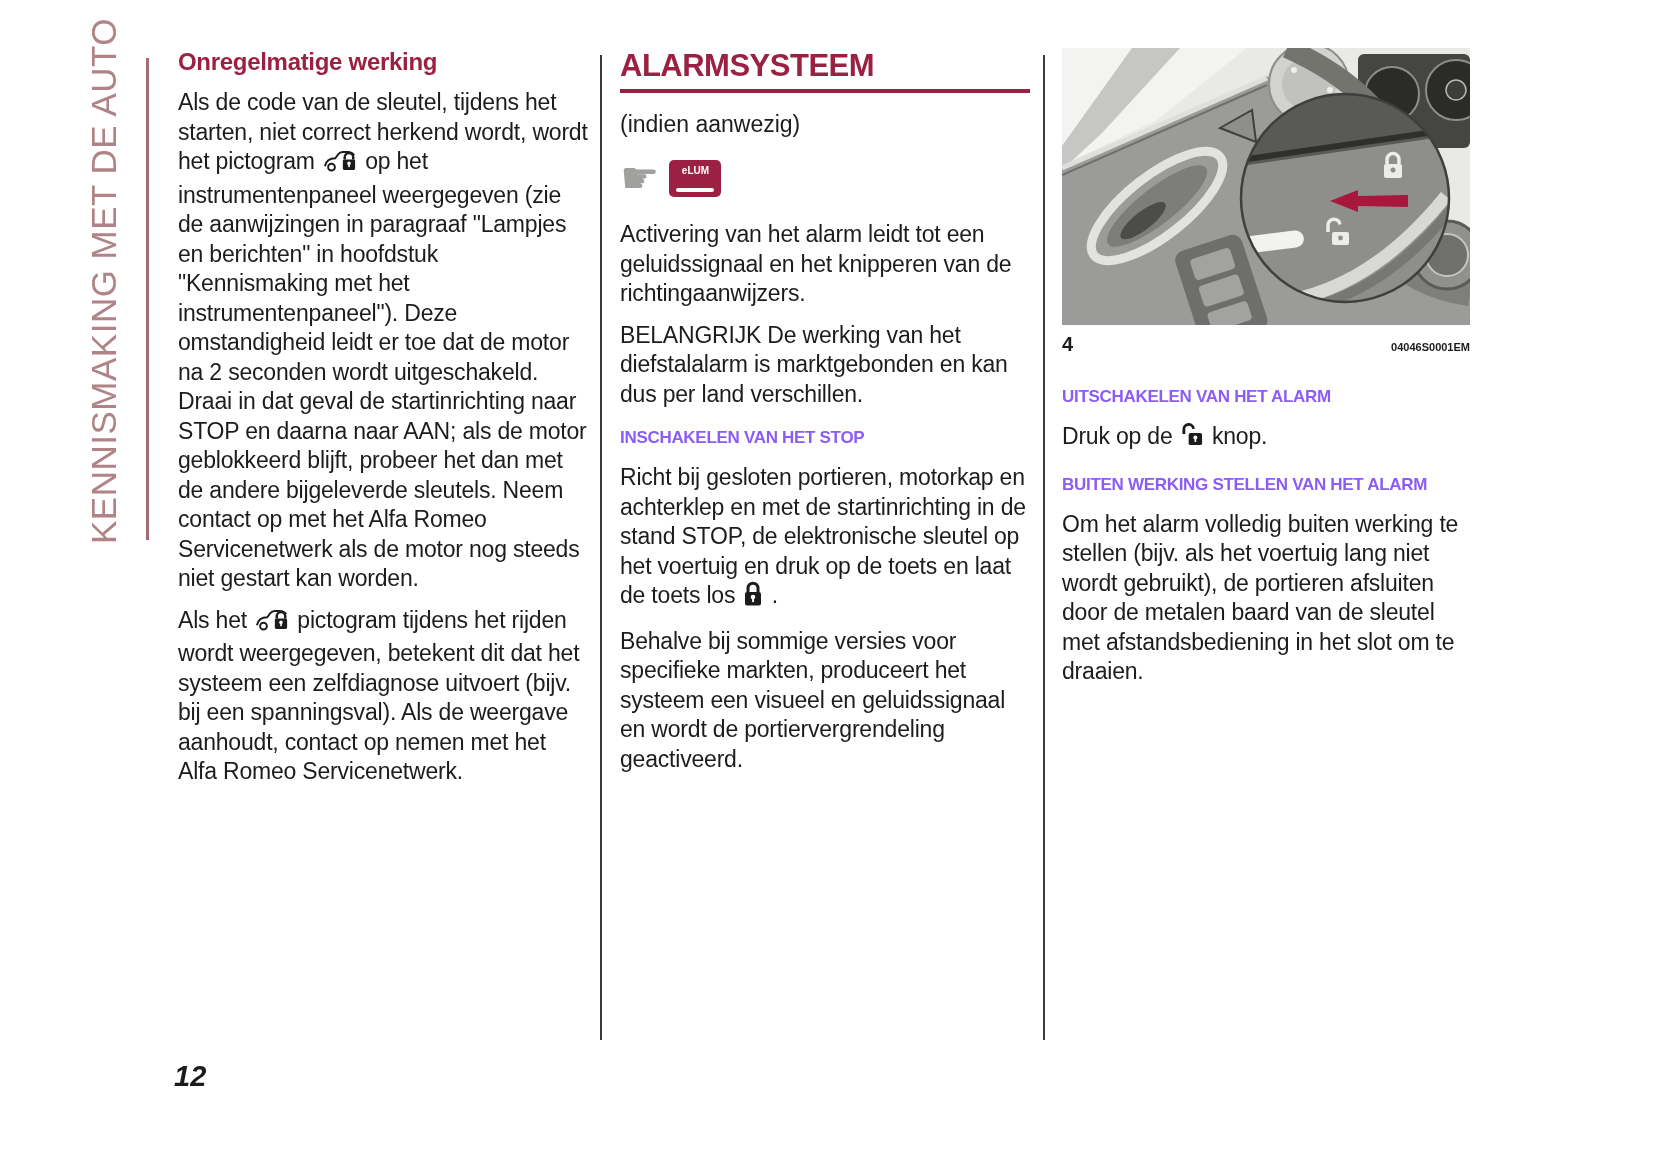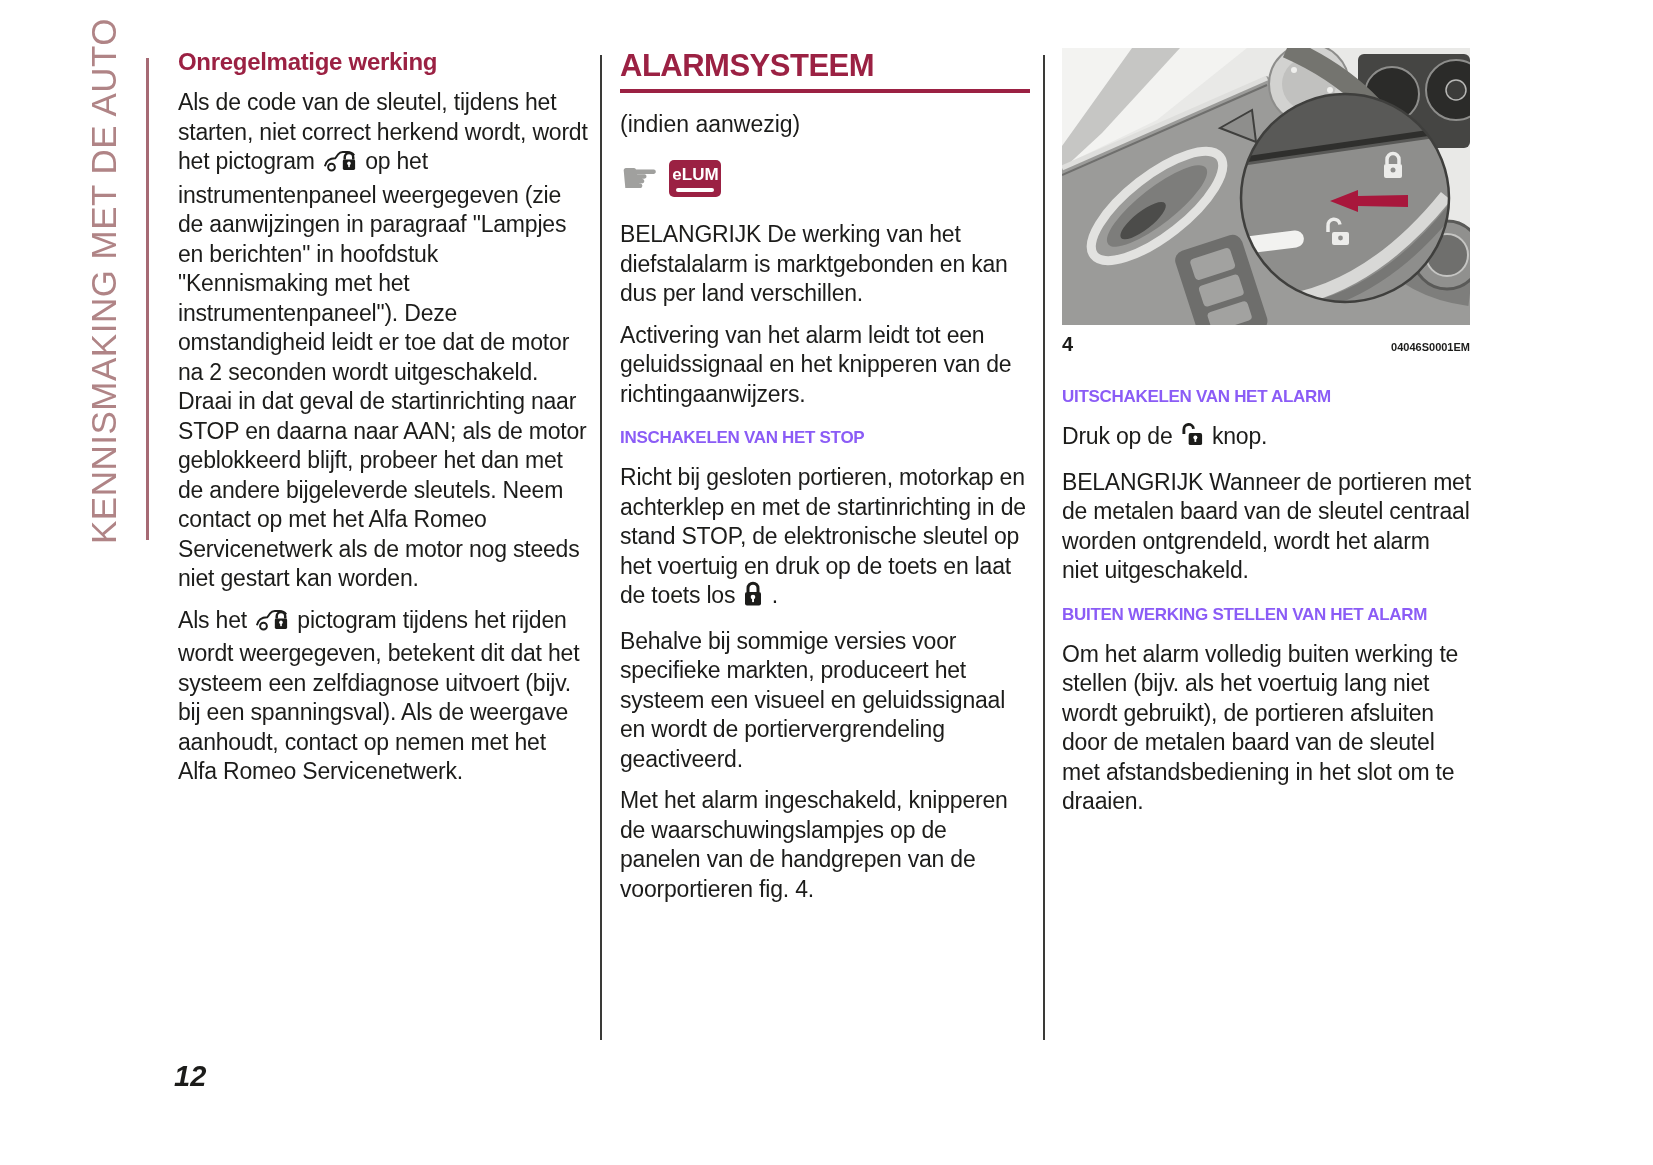--- a/index.html
+++ b/index.html
@@ -41,21 +41,21 @@
   h2.section-heading {
     font-size:17px; font-weight:bold; color:#8b5cf6; letter-spacing:-0.3px;
     margin:16px 0 8px 0; line-height:26px;
   }
   
   .icon-row { display:flex; align-items:center; gap:10px; margin:0 0 20px 0; height:44px; }
   .hand-glyph { font-size:44px; line-height:36px; color:#a0a09e; }
   .elum-badge {
     position:relative; width:52px; height:37px; background:#9b2143; border-radius:5px;
     display:flex; justify-content:center; padding-top:5px;
-    font-size:17px; font-weight:bold; color:#ffffff; letter-spacing:0;
+    font-size:10px; font-weight:bold; color:#ffffff; letter-spacing:0;
   }
   .elum-badge .pages-stripe {
     position:absolute; bottom:5px; left:7px; right:7px; height:4px;
     background:#ffffff; border-radius:2px;
   }
   
   .inline-icon { display:inline-block; vertical-align:-4px; margin:0 2px; }
   
   .figure-wrap { width:408px; }
   .figure-svg { display:block; width:408px; height:277px; }
@@ -108,33 +108,32 @@
   <div class="col col-2">
     <h1 class="main-title">ALARMSYSTEEM</h1>
     <p class="subtitle">(indien aanwezig)</p>
     <div class="icon-row">
       <span class="hand-glyph">☛</span>
       <span class="elum-badge">
         <span>eLUM</span>
         <span class="pages-stripe"></span>
       </span>
     </div>
+    <p class="body">Activering van het alarm leidt tot een geluidssignaal en het knipperen van de richtingaanwijzers.</p>
     <p class="body">BELANGRIJK De werking van het diefstalalarm is marktgebonden en kan dus per land verschillen.</p>
-    <p class="body">Activering van het alarm leidt tot een geluidssignaal en het knipperen van de richtingaanwijzers.</p>
     <h2 class="section-heading">INSCHAKELEN VAN HET STOP</h2>
     <p class="body"><span>Richt bij gesloten portieren, motorkap en achterklep en met de startinrichting in de stand STOP, de elektronische sleutel op het voertuig en druk op de toets en laat de toets los</span>
       <span class="inline-icon"><svg width="20" height="26" viewBox="0 0 20 26">
         <path d="M5,11 v-3.8 a5,5 0 0 1 10,0 v3.8" fill="none" stroke="#1c1c1a" stroke-width="3"></path>
         <rect x="2" y="11" width="16" height="13.5" rx="2" fill="#1c1c1a"></rect>
         <circle cx="10" cy="16" r="2.3" fill="#ffffff"></circle>
             <rect x="9.1" y="16.3" width="1.9" height="4.8" fill="#ffffff"></rect>
       </svg></span>
       <span>.</span></p>
     <p class="body">Behalve bij sommige versies voor specifieke markten, produceert het systeem een visueel en geluidssignaal en wordt de portiervergrendeling geactiveerd.</p>
-    <p class="body">Met het alarm ingeschakeld, knipperen de waarschuwingslampjes op de panelen van de handgrepen van de voorportieren fig. 4.</p>
   </div>
 
   <div class="col col-3">
     <div class="figure-wrap">
       <svg class="figure-svg" viewBox="0 0 408 277">
         <defs>
             <clipPath id="circClip">
               <circle cx="283" cy="150" r="104"></circle>
             </clipPath>
           </defs>
@@ -204,19 +203,18 @@
     </div>
     <h2 class="section-heading" style="margin-top:0;">UITSCHAKELEN VAN HET ALARM</h2>
     <p class="body"><span>Druk op de</span>
       <span class="inline-icon"><svg width="23" height="26" viewBox="0 0 24 26">
         <path d="M3,12 v-4.5 a5,5 0 0 1 10,-1" fill="none" stroke="#1c1c1a" stroke-width="3"></path>
         <rect x="8" y="11" width="14" height="12.5" rx="2" fill="#1c1c1a"></rect>
         <circle cx="15" cy="15.5" r="2.1" fill="#ffffff"></circle>
             <rect x="14.1" y="15.8" width="1.8" height="4.4" fill="#ffffff"></rect>
       </svg></span>
       <span>knop.</span></p>
-    <p class="body">BELANGRIJK Wanneer de portieren met de metalen baard van de sleutel centraal worden ontgrendeld, wordt het alarm niet uitgeschakeld.</p>
     <h2 class="section-heading">BUITEN WERKING STELLEN VAN HET ALARM</h2>
     <p class="body">Om het alarm volledig buiten werking te stellen (bijv. als het voertuig lang niet wordt gebruikt), de portieren afsluiten door de metalen baard van de sleutel met afstandsbediening in het slot om te draaien.</p>
   </div>
 
   <div class="page-number">12</div>
 </div>
 
 </body></html>

